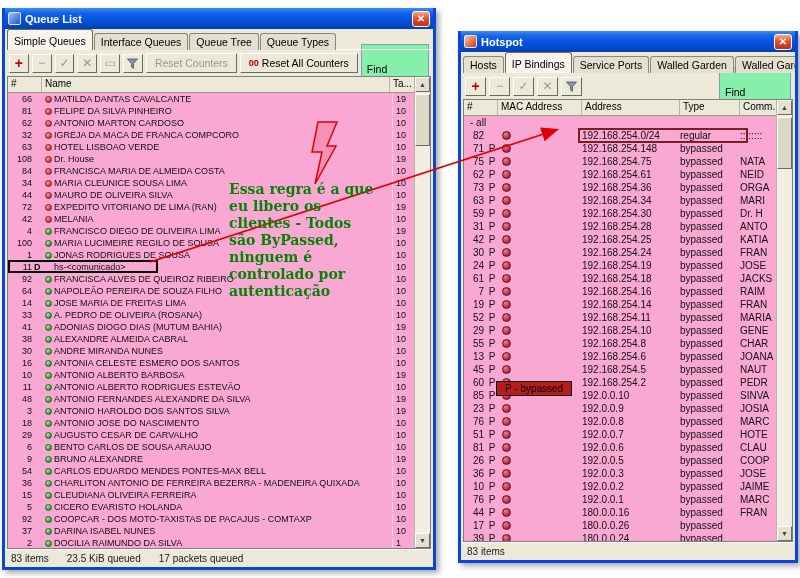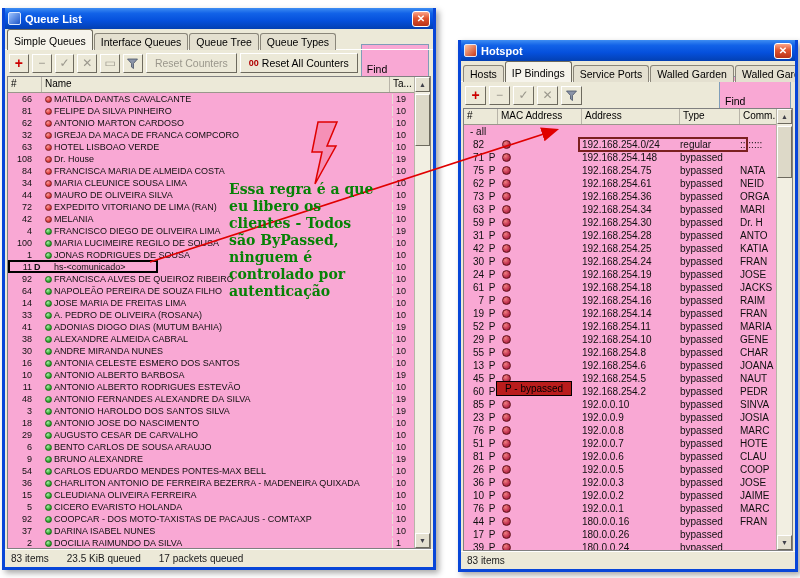--- a/index.html
+++ b/index.html
@@ -1,40 +1,40 @@
 <!DOCTYPE html>
 <html><head>
 <meta charset="utf-8">
 <style>
   *{box-sizing:border-box;margin:0;padding:0}
   html,body{width:800px;height:578px}
   body{position:relative;background:#ffffff;font-family:"Liberation Sans",sans-serif;overflow:hidden}
 
   .window{position:absolute;background:#ECE9D8;border:3px solid #0846D8;border-top:none;box-shadow:3px 3px 6px rgba(0,0,0,.35);z-index:10;display:flex;flex-direction:column}
   #queue-window{left:2px;top:8px;width:434px;height:562px}
-  #hotspot-window{left:458px;top:40px;width:340px;height:532px}
+  #hotspot-window{left:458px;top:31px;width:340px;height:532px}
 
   .titlebar{height:21px;flex:0 0 21px;background:linear-gradient(180deg,#3E8DF2 0%,#1263E8 25%,#0550DC 60%,#0340B2 100%);display:flex;align-items:center;padding:0 3px;gap:4px}
   .title-icon{width:13px;height:13px;border-radius:2px;background:linear-gradient(135deg,#9fc5ff,#1b54c8);border:1px solid #dbe8ff;flex:0 0 13px}
   .title-text{color:#fff;font-weight:bold;font-size:11px;flex:1;white-space:nowrap;overflow:hidden}
   .close-btn{width:18px;height:16px;background:linear-gradient(180deg,#FCA58A 0%,#E0532E 45%,#B93318 100%);border:1px solid #fff;border-radius:3px;color:#fff;font-size:10px;font-weight:bold;display:flex;align-items:center;justify-content:center;cursor:pointer}
 
   .tabs{height:21px;flex:0 0 21px;display:flex;align-items:flex-end;padding:2px 2px 0;overflow:hidden;position:relative}
   .tabs::after{content:"";position:absolute;left:0;right:0;bottom:0;border-bottom:1px solid #fff}
   .tab{font-size:10.5px;padding:2px 6px 3px;border:1px solid #8a867a;border-bottom:none;border-radius:3px 3px 0 0;background:#E4E0D0;margin-right:1px;white-space:nowrap;color:#000;position:relative;top:1px;z-index:1}
   .tab.active{background:#F6F4EC;font-weight:normal;top:0;padding-top:5px;z-index:3;border-color:#6d6a5e}
 
   .toolbar{height:26px;flex:0 0 26px;display:flex;align-items:center;gap:3px;padding:0 4px}
   .tbtn{width:21px;height:19px;border:1px solid;border-color:#fff #6d6a5e #6d6a5e #fff;background:#ECE9D8;font-size:12px;line-height:1;display:flex;align-items:center;justify-content:center;cursor:pointer}
   .tbtn.plus{color:#CC0000;font-weight:bold;font-size:14px}
   .tbtn.dim{color:#9a978c}
   .btn{height:20px;border:1px solid;border-color:#fff #6d6a5e #6d6a5e #fff;background:#ECE9D8;padding:0 8px;font-size:10.5px;display:flex;align-items:center;gap:3px;white-space:nowrap;cursor:pointer}
   .btn.disabled{color:#9a978c}
   .zz{color:#B00000;font-weight:bold;font-size:9px}
-  .findbox{margin-left:auto;width:72px;height:18px;background:#f9a8d4;border:1px solid #7F9DB9;font-size:10.5px;padding:18px 5px;color:#000;cursor:text}
+  .findbox{margin-left:auto;width:72px;height:18px;background:#86efac;border:1px solid #7F9DB9;font-size:10.5px;padding:18px 5px;color:#000;cursor:text}
 
   .listwrap{flex:1;display:flex;min-height:0;margin:0 2px 0 2px;border:1px solid #808080;background:#fff}
   .grid{flex:1;display:flex;flex-direction:column;min-width:0}
   .thead{height:16px;flex:0 0 16px;display:flex;background:#ECE9D8;border-bottom:1px solid #9a978c;font-size:10px}
   .th{padding:1px 3px;border-right:1px solid #b8b4a8;white-space:nowrap;overflow:hidden;color:#000}
   .tbody{flex:1;overflow:hidden;background:#f9a8d4}
 
   .qrow{display:flex;height:12px;align-items:center;font-size:9px;white-space:nowrap;position:relative;color:#101010}
   .c-num{width:26px;text-align:right;padding-right:2px;flex:0 0 26px}
   .c-flag{width:8px;flex:0 0 8px;font-weight:bold}

